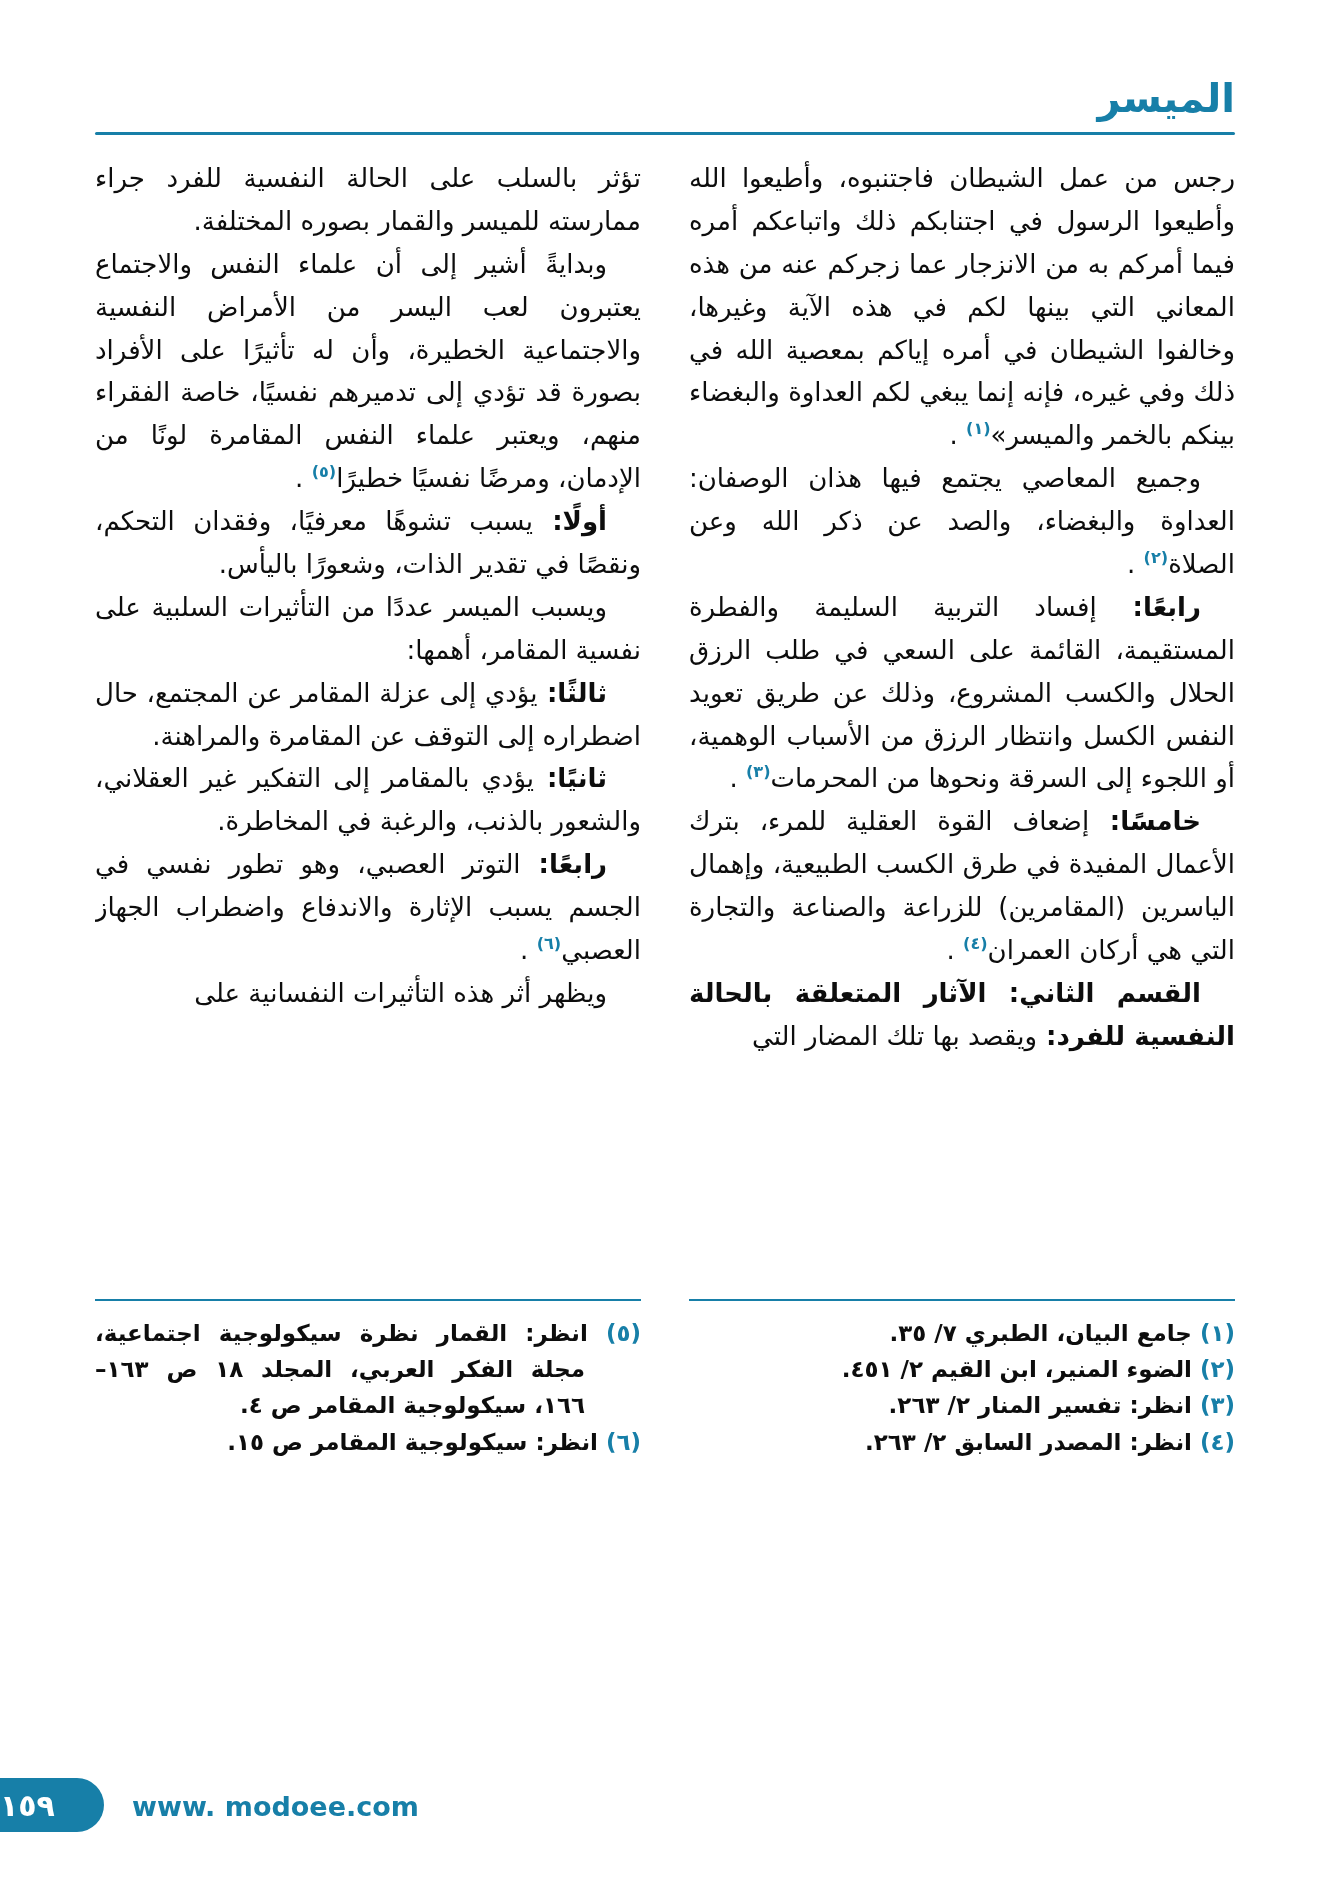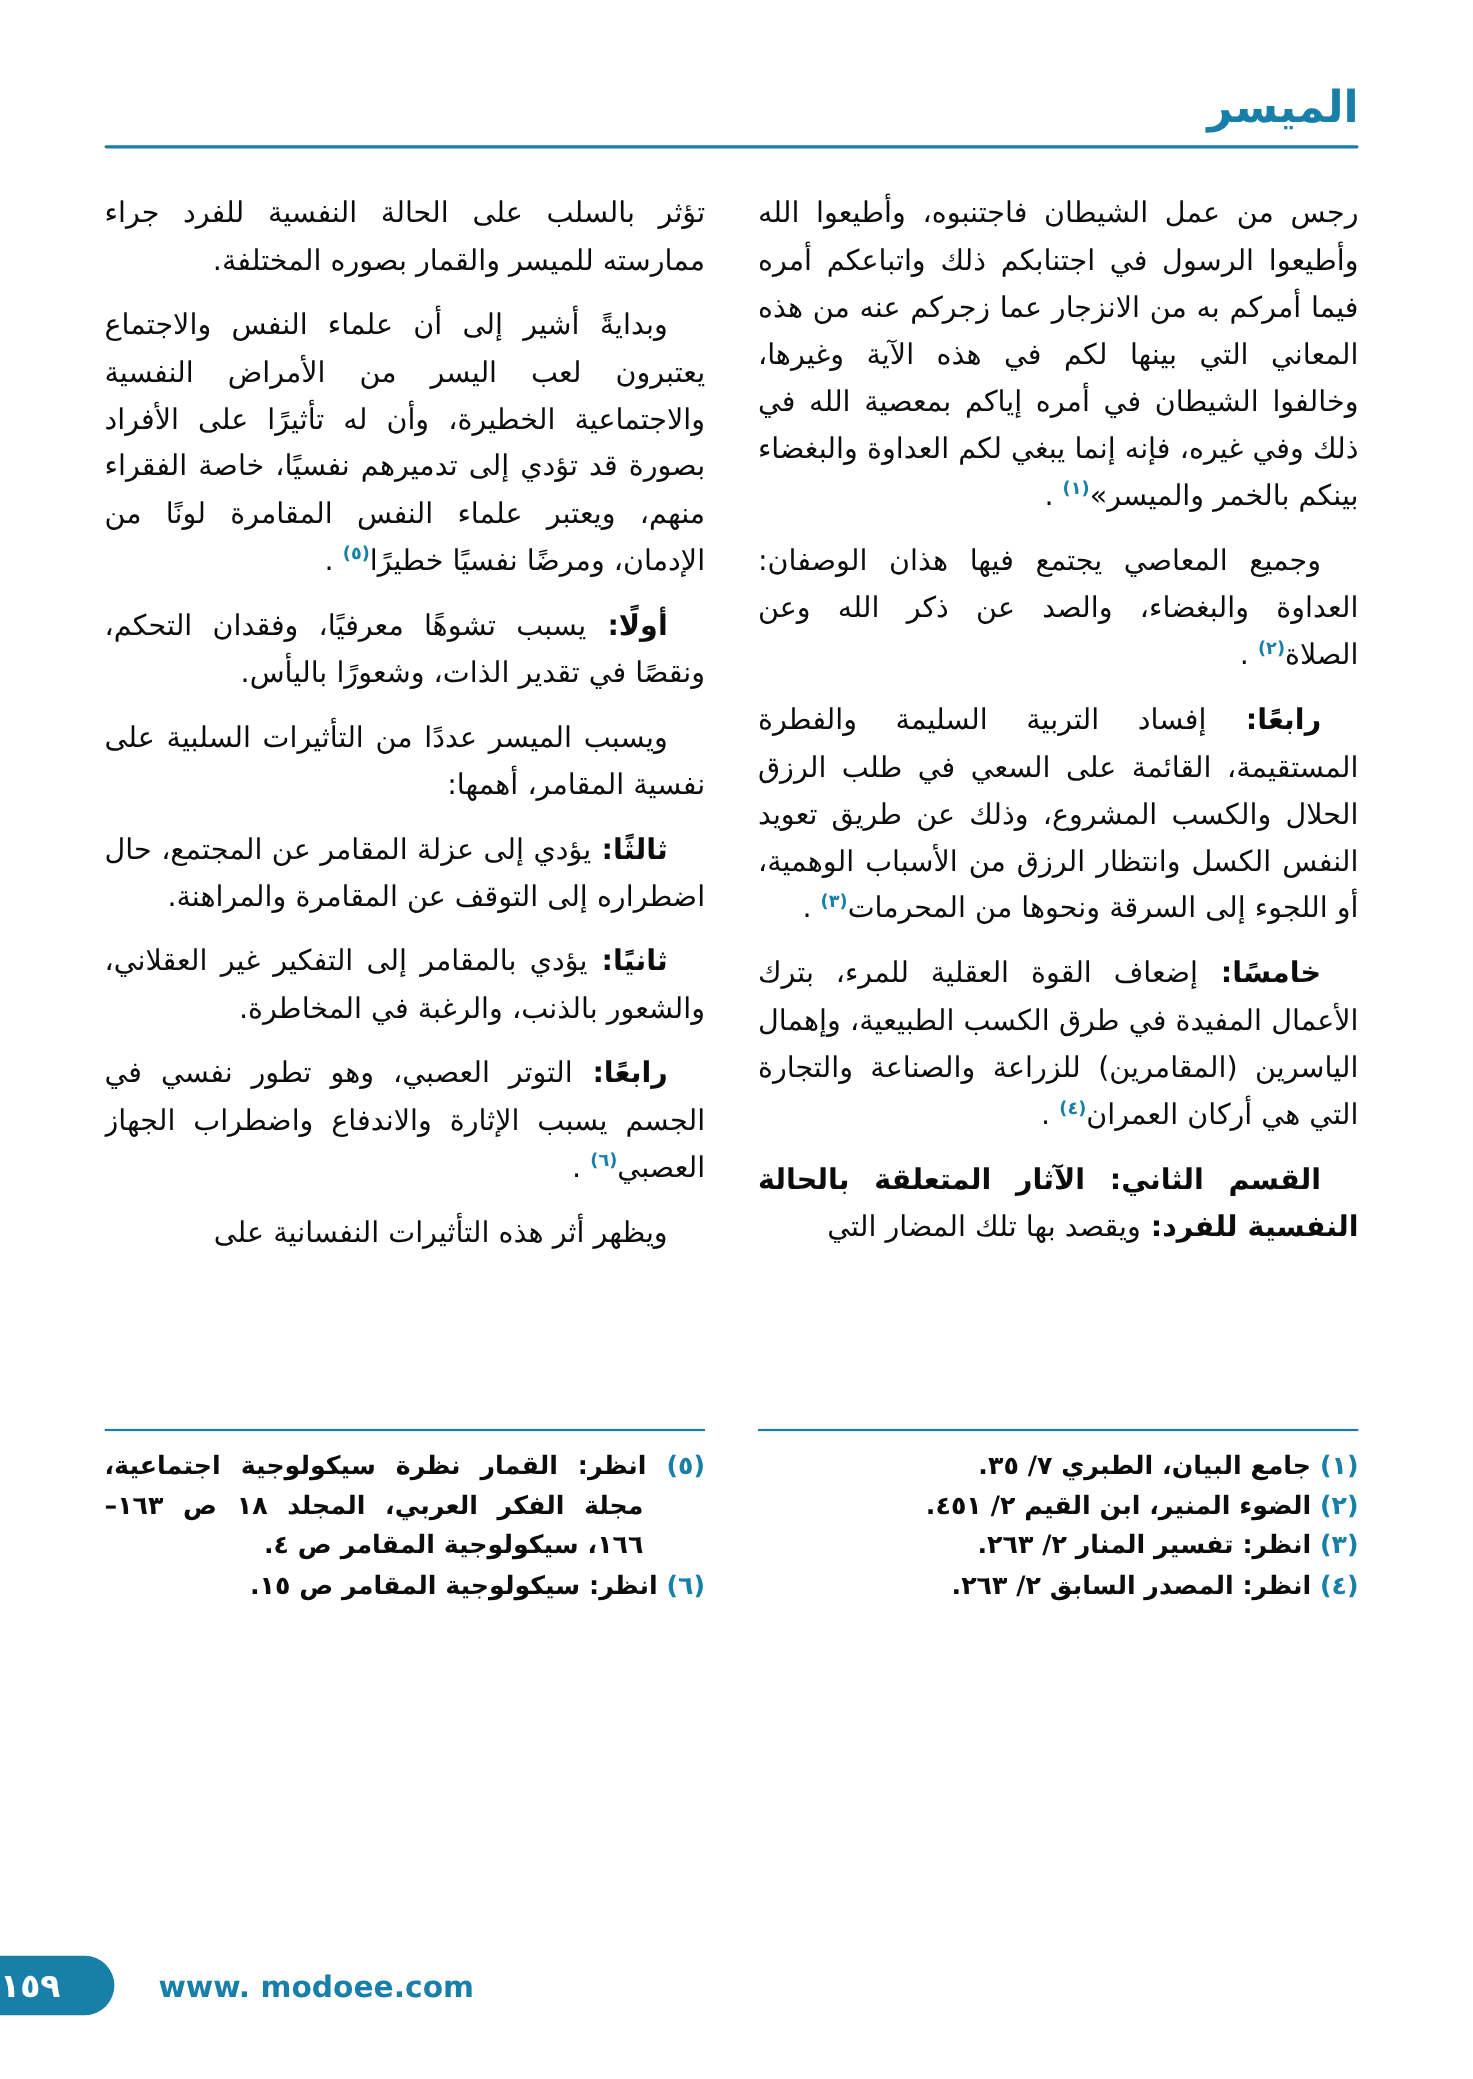--- a/index.html
+++ b/index.html
@@ -43,21 +43,20 @@
     flex:1 1 0;
     display:flex;
     flex-direction:column;
     overflow:hidden;
   }
   .body-text p{
     font-size:26px;
     line-height:1.65;
     text-align:justify;
     color:var(--ink);
-    margin-top:16px;
   }
   .body-text p.indent{text-indent:34px;}
   .lead{font-weight:bold;}
   .fn-ref{
     color:var(--accent);
     font-size:0.62em;
     vertical-align:super;
     font-weight:bold;
     letter-spacing:1px;
   }
@@ -85,21 +84,21 @@
     border-radius:0 27px 27px 0;
     display:flex;
     align-items:center;
     justify-content:flex-end;
     color:#ffffff;
     font-size:30px;
     font-weight:bold;
   }
   .website{
     position:absolute;
-    left:144px;
+    left:132px;
     bottom:68px;
     color:var(--accent);
     font-size:27px;
     font-weight:bold;
     direction:ltr;
   }
 </style>
 </head>
 <body>
 

